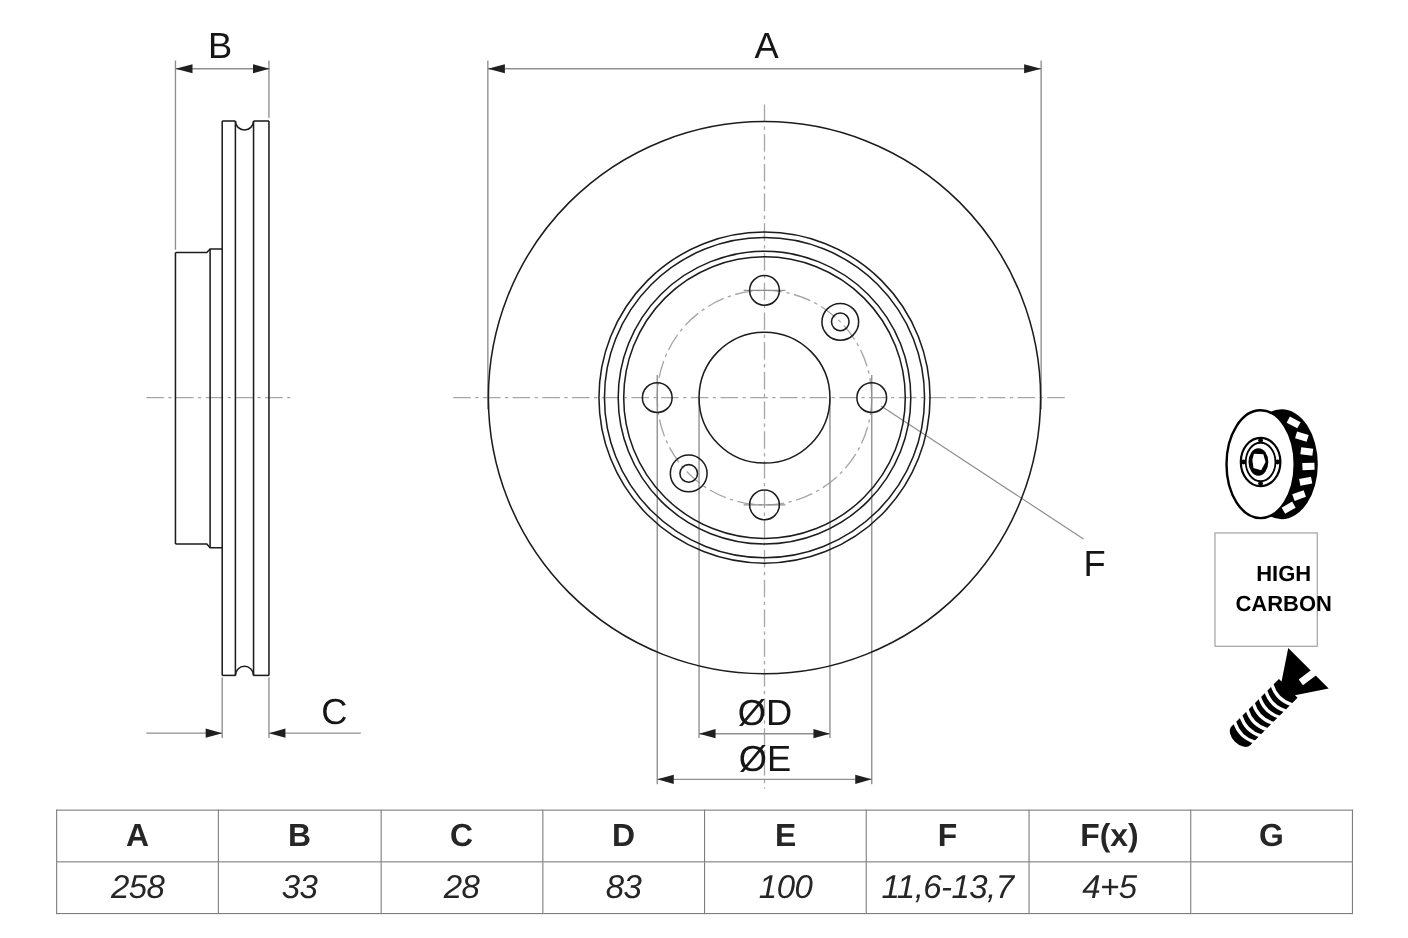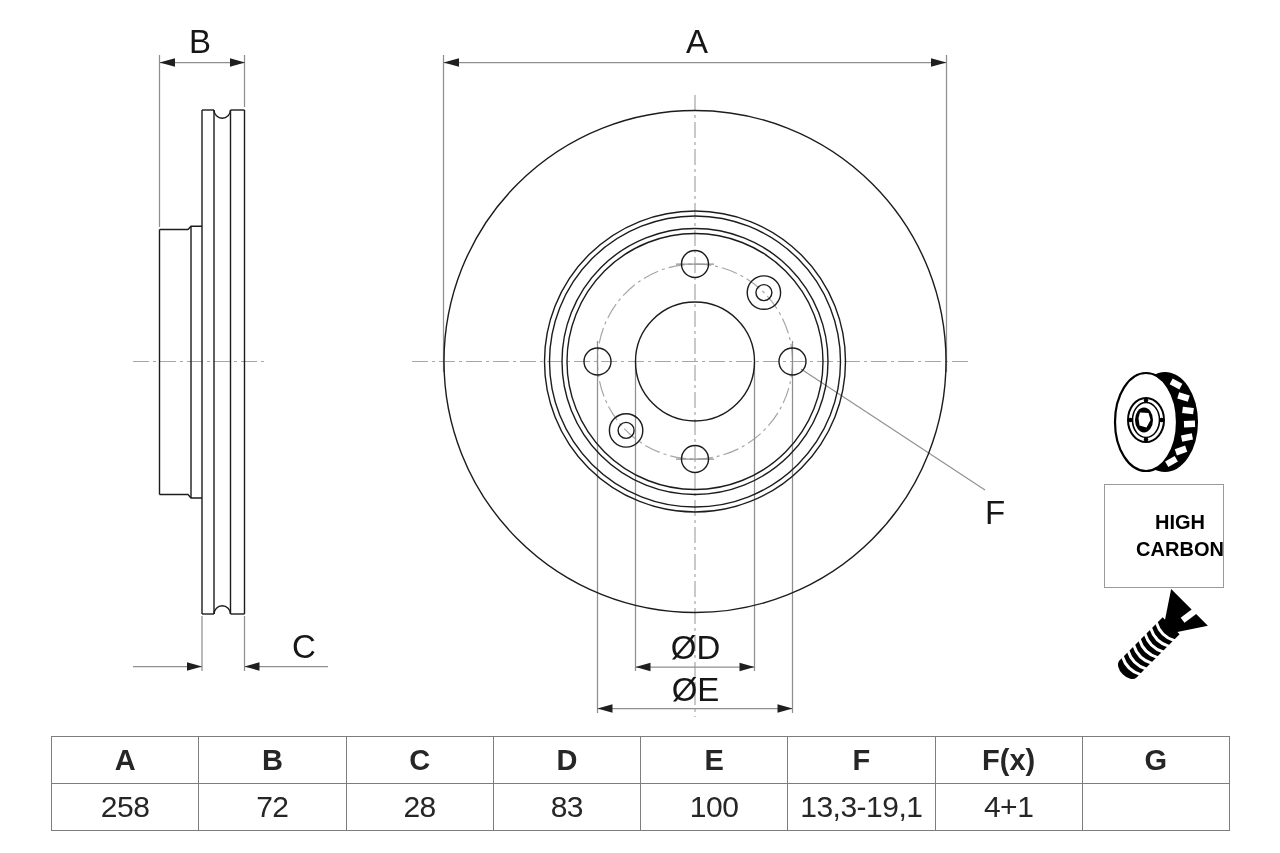--- a/index.html
+++ b/index.html
@@ -13,24 +13,24 @@
   
   .spec-table{
     position:absolute;left:51px;top:736px;width:1179px;height:92px;
     border-collapse:collapse;table-layout:fixed;
   }
   .spec-table td{
     border:1.6px solid #7d7d7d;text-align:center;vertical-align:middle;
     color:#262626;height:46px;padding:0;overflow:hidden;white-space:nowrap;
   }
   .spec-table tr.hdr td{font-weight:bold;font-size:29px;}
-  .spec-table tr.val td{font-size:30px;letter-spacing:-0.5px;}
+  .spec-table tr.val td{font-size:30px;letter-spacing:-0.5px;font-style:italic;}
   
   .badge{
-    position:absolute;left:1104px;top:484px;width:120px;height:104px;
+    position:absolute;left:1104px;top:484px;width:94px;height:104px;
     box-sizing:border-box;border:1.5px solid #9a9a9a;background:#fff;
     display:flex;flex-direction:column;align-items:center;justify-content:center;
     font-weight:bold;font-size:20px;line-height:27px;color:#000;text-align:center;padding-left:32px;
   }
   .icon-abs{position:absolute;}
 </style>
 </head>
 <body>
 
 <div class="stage">
@@ -194,24 +194,24 @@
         <td>B</td>
         <td>C</td>
         <td>D</td>
         <td>E</td>
         <td>F</td>
         <td>F(x)</td>
         <td>G</td>
       </tr>
       <tr class="val">
         <td>258</td>
-        <td>72</td>
+        <td>33</td>
         <td>28</td>
         <td>83</td>
         <td>100</td>
-        <td>13,3-19,1</td>
-        <td>4+1</td>
+        <td>11,6-13,7</td>
+        <td>4+5</td>
         <td></td>
       </tr>
     </tbody>
   </table>
 
 </div>
 
 </body></html>

